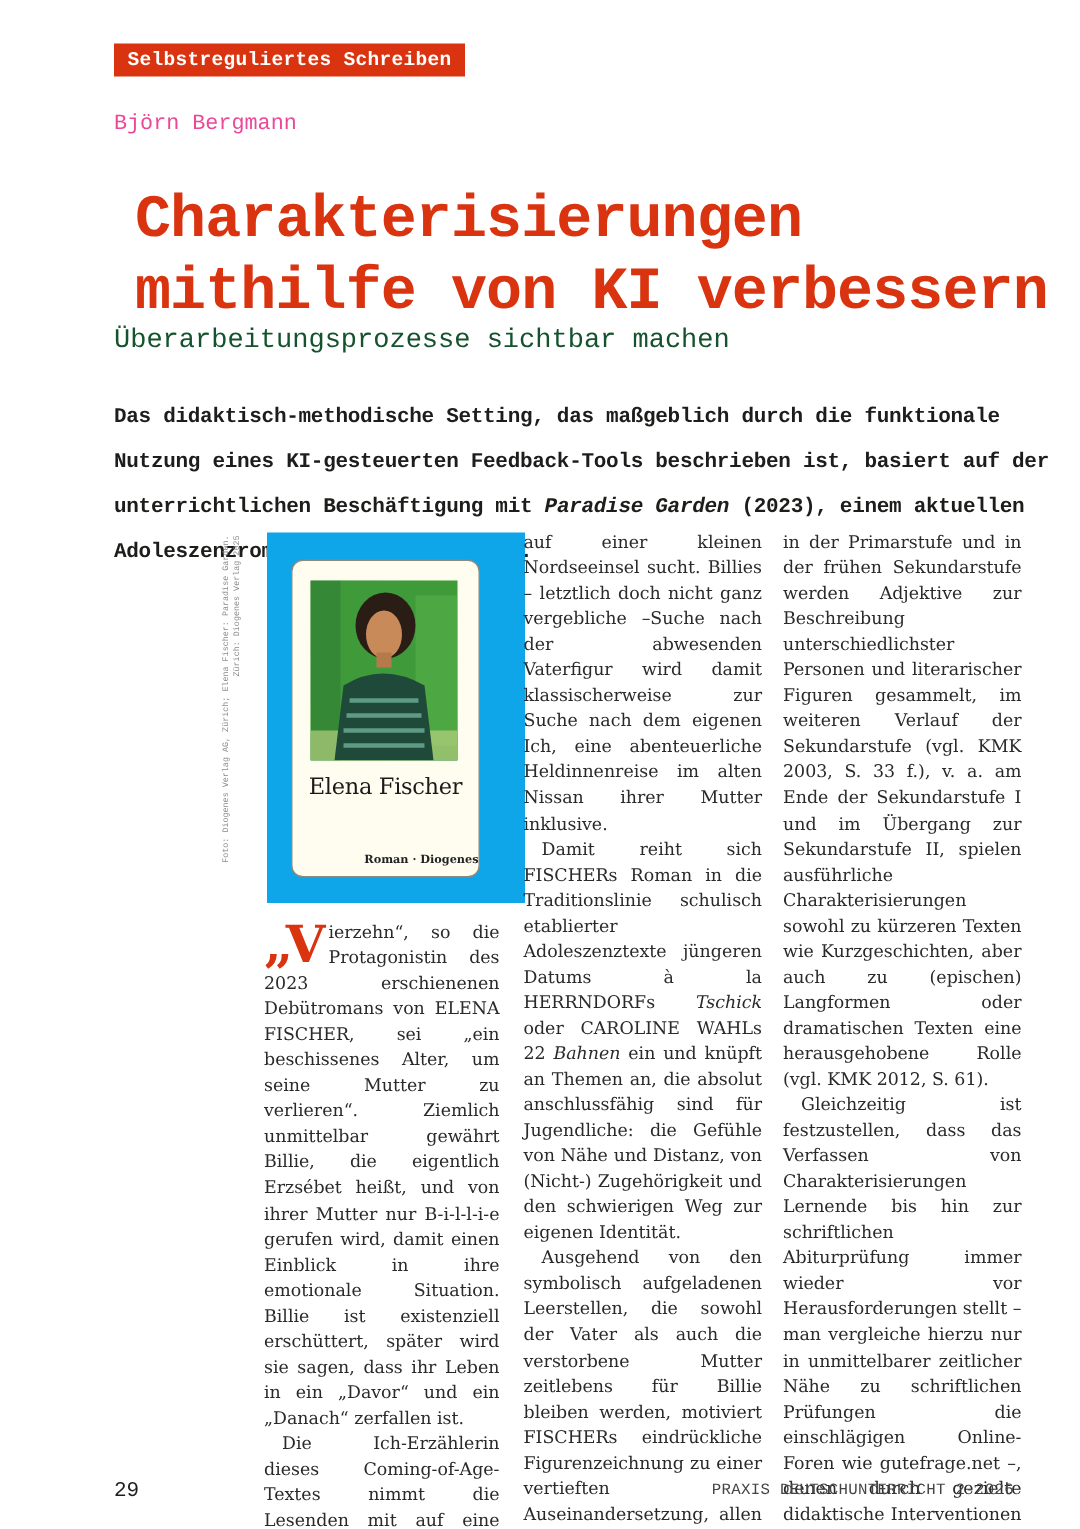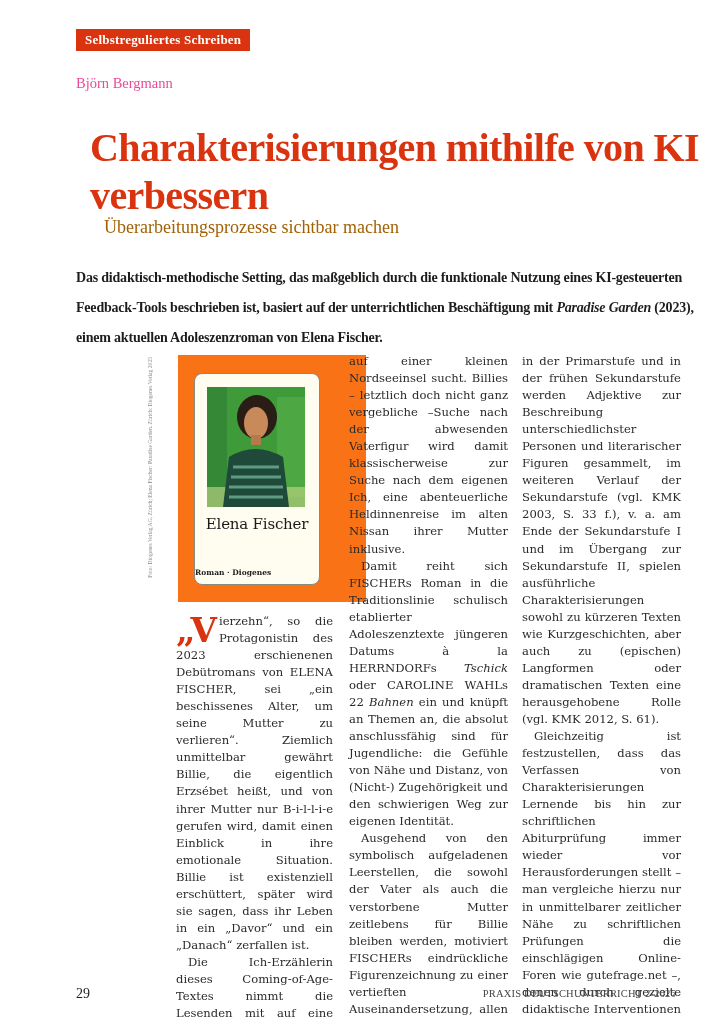--- a/index.html
+++ b/index.html
@@ -1,38 +1,38 @@
 <!DOCTYPE html>
 <html><head>
 <meta charset="utf-8">
 <style>
   html, body { margin: 0; padding: 0; background: #ffffff; }
   body { width: 720px; height: 1019px; position: relative; overflow: hidden; color: #1d1d1b; }
-  .sans { font-family: Liberation Serif, serif; padding-left: 32px; }
+  .sans { font-family: Liberation Mono, monospace; padding-left: 32px; }
   .serif { font-family: "DejaVu Serif", "Liberation Serif", serif; }
 
   .topbar { position: absolute; left: 44px; top: 29px; height: 22px; display: flex; align-items: center; }
   .rubric { background: #d9330f; color: #fff; font-weight: bold; font-size: 13px; padding: 3px 9px; letter-spacing: 0.2px; height: 16px; line-height: 16px; }
   .keywords { margin-left: 10px; font-size: 12px; color: #222; letter-spacing: -0.1px; }
 
   .author { position: absolute; left: 44px; top: 75px; font-size: 14.5px; color: #ec4899; }
   .title { position: absolute; left: 42px; top: 108px; width: 640px; font-size: 40px; line-height: 48px; font-weight: bold; color: #d9330f; letter-spacing: -0.6px; }
-  .subtitle { position: absolute; left: 44px; top: 217px; font-size: 18px; color: #a16207; margin-left: 28px; }
+  .subtitle { position: absolute; left: 44px; top: 217px; font-size: 18px; color: #14532d; }
   .lead { position: absolute; left: 44px; top: 263px; width: 640px; font-size: 14px; line-height: 30px; font-weight: bold; color: #1d1d1b; letter-spacing: -0.2px; }
   .lead i { font-style: italic; }
 
   .credit { position: absolute; left: 147px; top: 357px; width: 30px; height: 245px; }
   .credit span { position: absolute; left: 0; top: 0; transform-origin: left top; transform: rotate(-90deg) translateX(-245px); width: 245px; font-size: 5.6px; line-height: 7px; color: #8b8b8b; text-align: right; white-space: normal; }
 
-  .book { position: absolute; left: 178px; top: 355px; width: 188px; height: 247px; background: #f97316; }
+  .book { position: absolute; left: 178px; top: 355px; width: 172px; height: 247px; background: #0ea5e9; }
   .book-card { position: absolute; left: 16px; top: 18px; width: 124px; height: 210px; border: 1.2px solid #8a8a80; border-radius: 8px; background: #fffdf0; }
   .book-img { position: absolute; left: 12px; top: 13px; width: 98px; height: 120px; overflow: hidden; background: linear-gradient(135deg, #2f8a3a 0%, #4fae3e 45%, #2c7a34 100%); }
   .book-author { position: absolute; left: 0; top: 141px; width: 124px; text-align: center; font-size: 15px; color: #1a1a1a; letter-spacing: -0.2px; }
   .book-title { position: absolute; left: 0; top: 160px; width: 124px; text-align: center; font-size: 14px; line-height: 14px; font-style: italic; font-weight: bold; color: #1a1a1a; }
-  .book-pub { position: absolute; left: 0; top: 194px; width: 124px; text-align: left; font-size: 7.5px; font-weight: bold; color: #222; }
+  .book-pub { position: absolute; left: 0; top: 194px; width: 124px; text-align: right; font-size: 7.5px; font-weight: bold; color: #222; }
 
   .col { position: absolute; font-size: 11.6px; line-height: 17.05px; color: #2a2a2a; text-align: justify; hyphens: manual; }
   .col p { margin: 0; }
   .col p.indent { text-indent: 12px; }
   .col i { font-style: italic; }
   .col1 { left: 176px; top: 613px; width: 157px; }
   .col2 { left: 349px; top: 353px; width: 159px; }
   .col3 { left: 522px; top: 353px; width: 159px; }
   .dropcap { float: left; color: #d9330f; font-weight: bold; font-size: 34px; line-height: 30px; margin: 2px 2px -2px 0; font-family: "DejaVu Serif", serif; }
 

